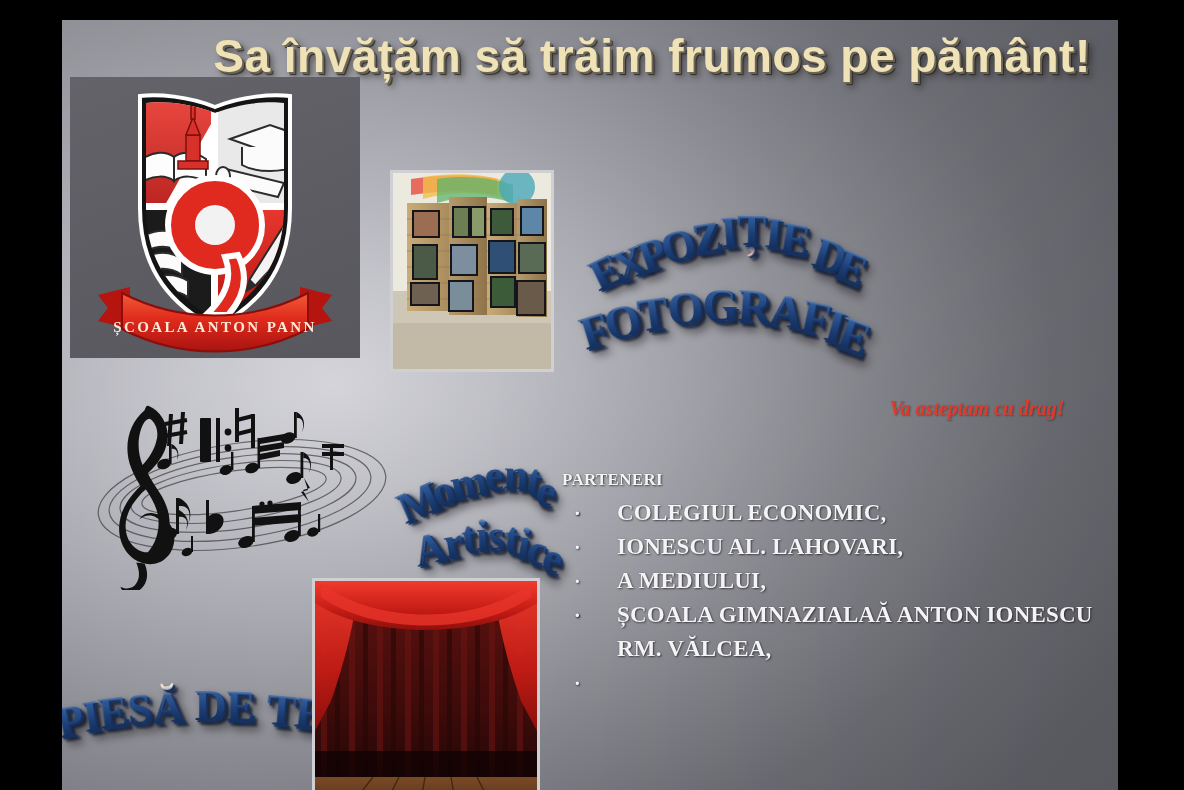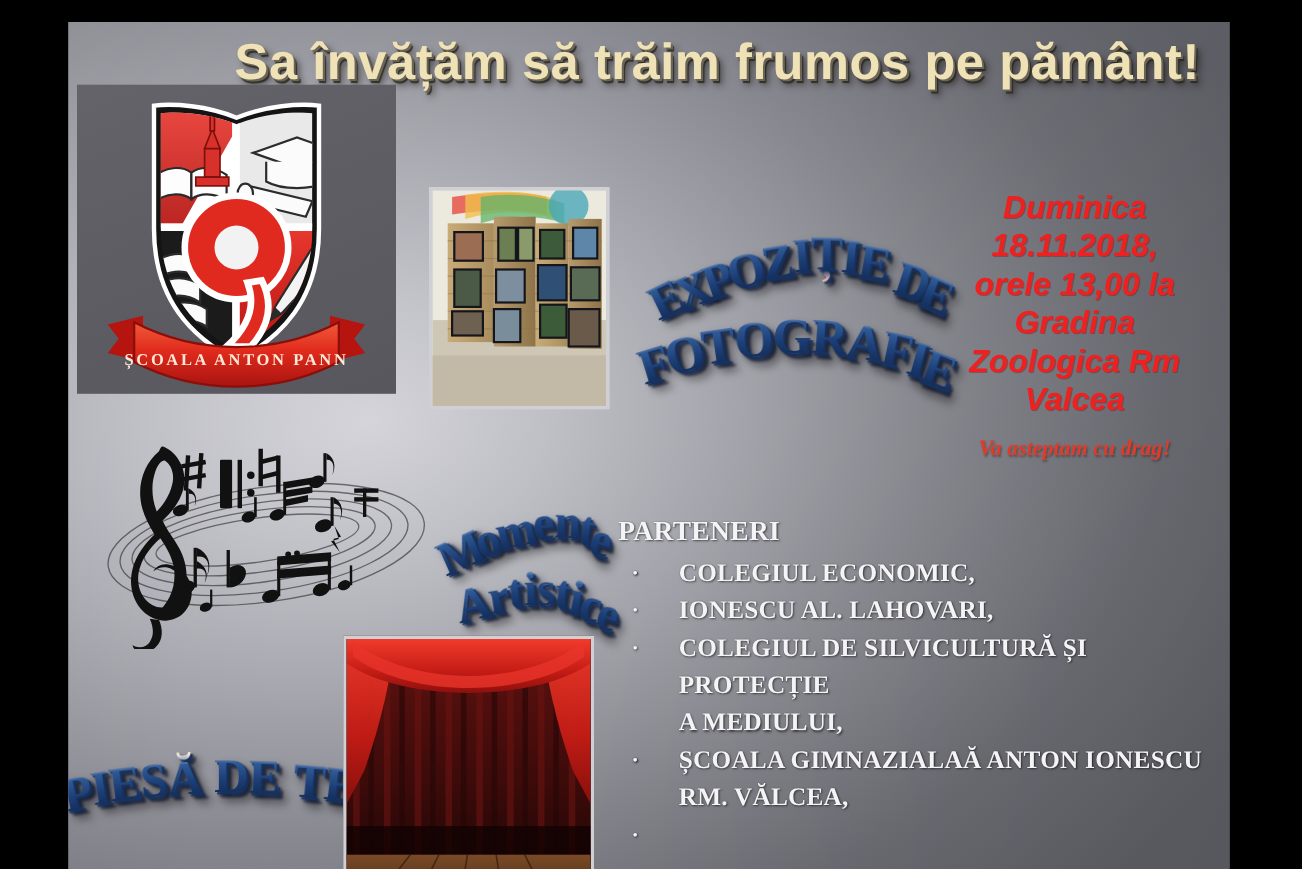--- a/index.html
+++ b/index.html
@@ -116,21 +116,21 @@
 
   
   .partners{
     left:500px;top:450px;width:556px;
     font-family:"Liberation Serif", serif;
     color:#f4f4f6;
     font-variant:small-caps;
     text-shadow:1px 1px 2px rgba(0,0,0,.55), 0 0 1px rgba(0,0,0,.4);
   }
   .partners h3{
-    margin:0 0 6px 0;font-size:25px;font-weight:bold;letter-spacing:.3px;
+    margin:0 0 6px 0;font-size:17px;font-weight:bold;letter-spacing:.3px;
   }
   .partners ul{margin:0;padding:0;list-style:none;}
   .partners li{
     position:relative;
     padding-left:55px;
     font-size:23px;
     line-height:34px;
     font-weight:bold;
     letter-spacing:.2px;
   }
@@ -471,47 +471,38 @@
         <g stroke="#2e1a0c" stroke-width="1.4" opacity=".7">
           <line x1="30" y1="232" x2="58" y2="196"></line>
           <line x1="66" y1="232" x2="84" y2="196"></line>
           <line x1="104" y1="232" x2="110" y2="196"></line>
           <line x1="142" y1="232" x2="136" y2="196"></line>
           <line x1="180" y1="232" x2="162" y2="196"></line>
         </g>
       </svg>
     </div>
 
-    <div class="event-info">
-      <div>Duminica</div>
-      <div>18.11.2018,</div>
-      <div>orele 13,00 la</div>
-      <div>Gradina</div>
-      <div>Zoologica Rm</div>
-      <div>Valcea</div>
-    </div>
     <div class="event-closing">Va asteptam cu drag!</div>
 
     <div class="partners">
       <h3>PARTENERI</h3>
       <ul>
         <li>
           <span class="bullet">·</span>
         </li>
         <li>
           <span class="bullet">·</span>
           <span>COLEGIUL ECONOMIC,</span>
         </li>
         <li>
           <span class="bullet">·</span>
           <span>IONESCU  AL. LAHOVARI,</span>
         </li>
         <li>
           <span class="bullet">·</span>
-          <span>COLEGIUL DE SILVICULTURĂ ȘI PROTECȚIE</span>
           <span class="cont">A MEDIULUI,</span>
         </li>
         <li>
           <span class="bullet">·</span>
         </li>
         <li>
           <span class="bullet">·</span>
           <span>ȘCOALA GIMNAZIALAĂ ANTON IONESCU</span>
           <span class="cont">RM. VĂLCEA,</span>
         </li>

